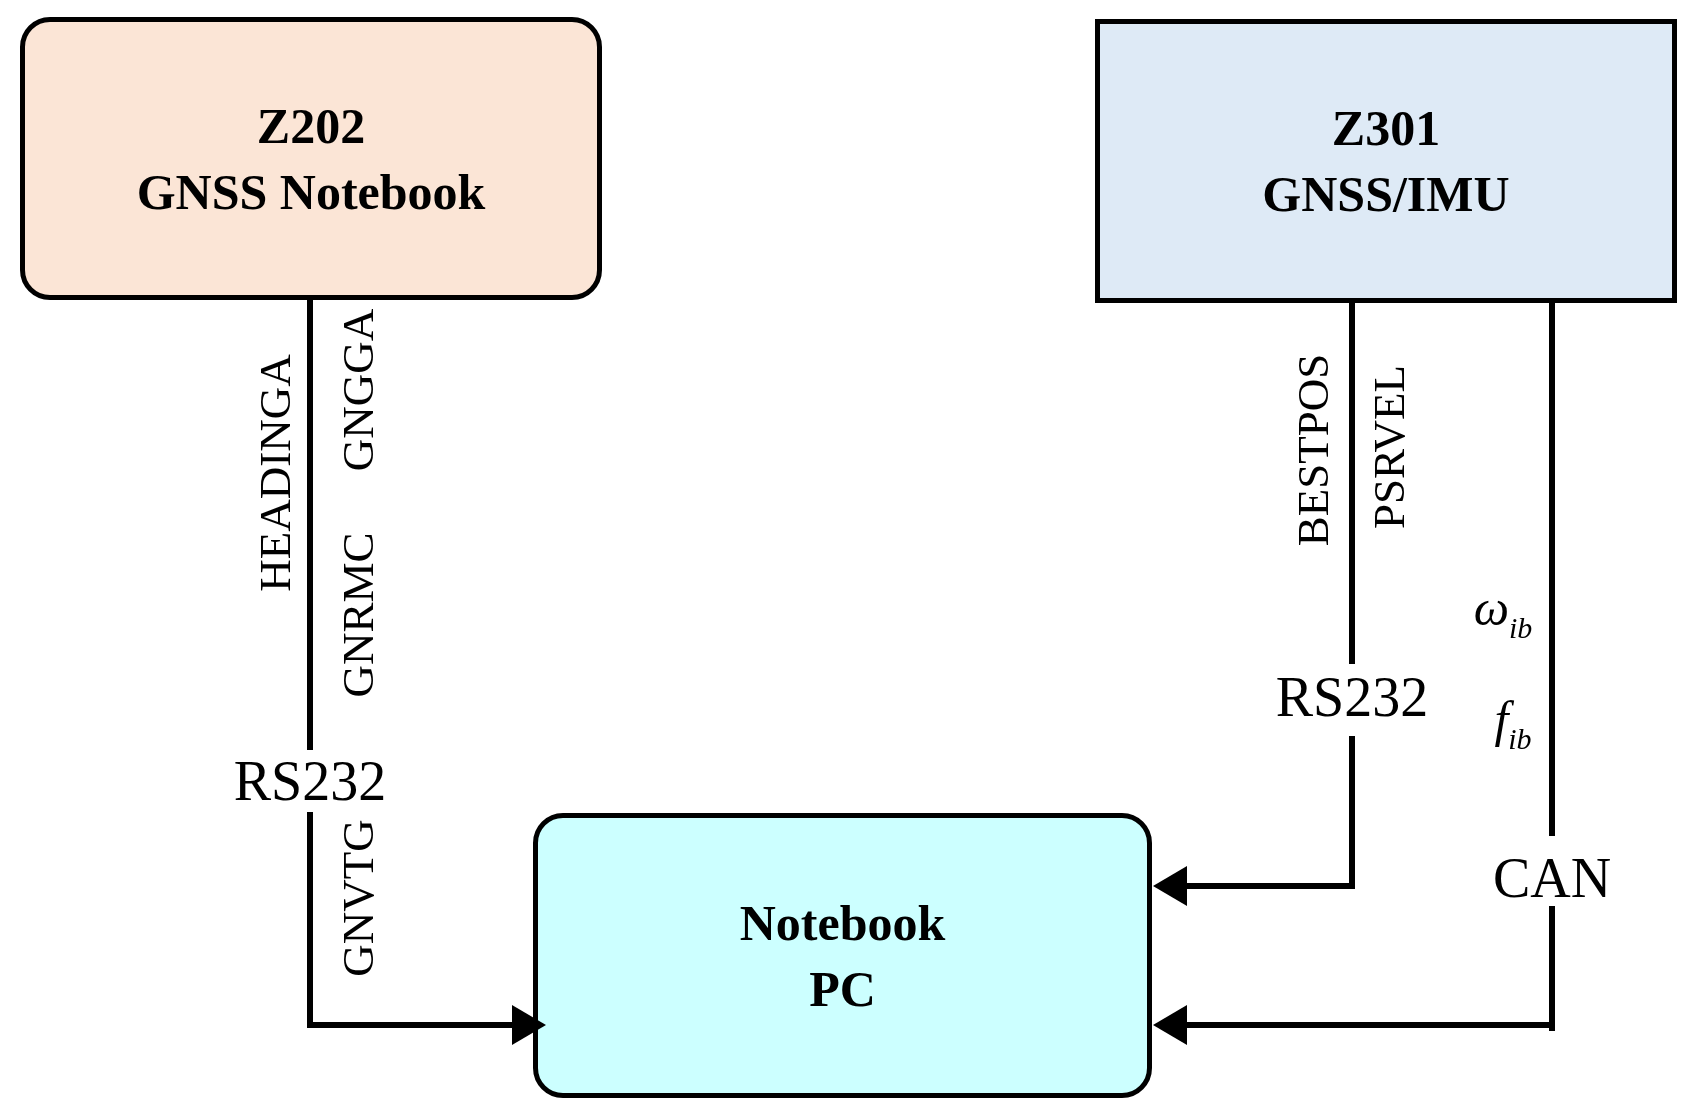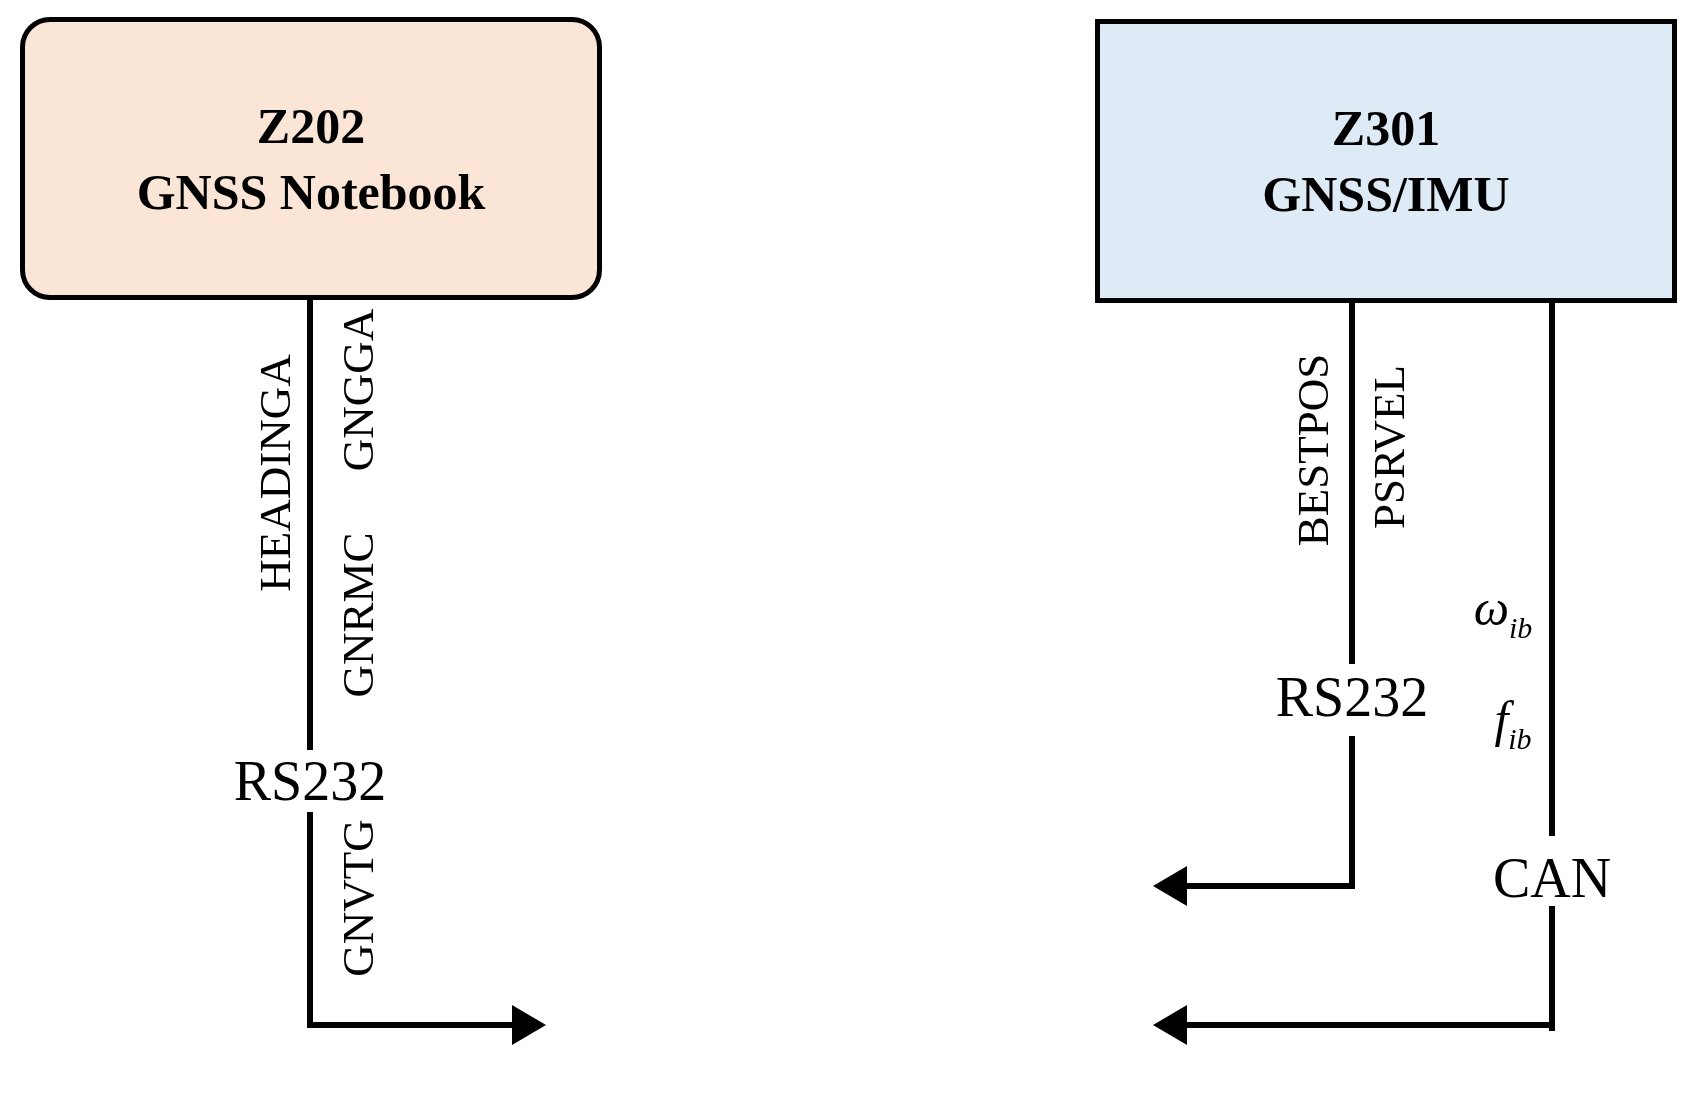--- a/index.html
+++ b/index.html
@@ -123,20 +123,24 @@
   <div class="box rounded box-z202" style="background-color: rgb(251, 229, 214);">
     <div class="title-line">Z202</div>
     <div class="title-line">GNSS Notebook</div>
   </div>
 
   <div class="box box-z301" style="background-color: rgb(222, 234, 246);">
     <div class="title-line">Z301</div>
     <div class="title-line">GNSS/IMU</div>
   </div>
 
+  <div class="box rounded box-notebook" style="background-color: rgb(204, 255, 255);">
+    <div class="title-line">Notebook</div>
+    <div class="title-line">PC</div>
+  </div>
 
   <div class="line l1a"></div>
   <div class="line l1b"></div>
   <div class="line l1h"></div>
   <div class="arrow arrow-right"></div>
 
   <div class="line l2a"></div>
   <div class="line l2b"></div>
   <div class="line l2h"></div>
   <div class="arrow arrow-left-1"></div>

